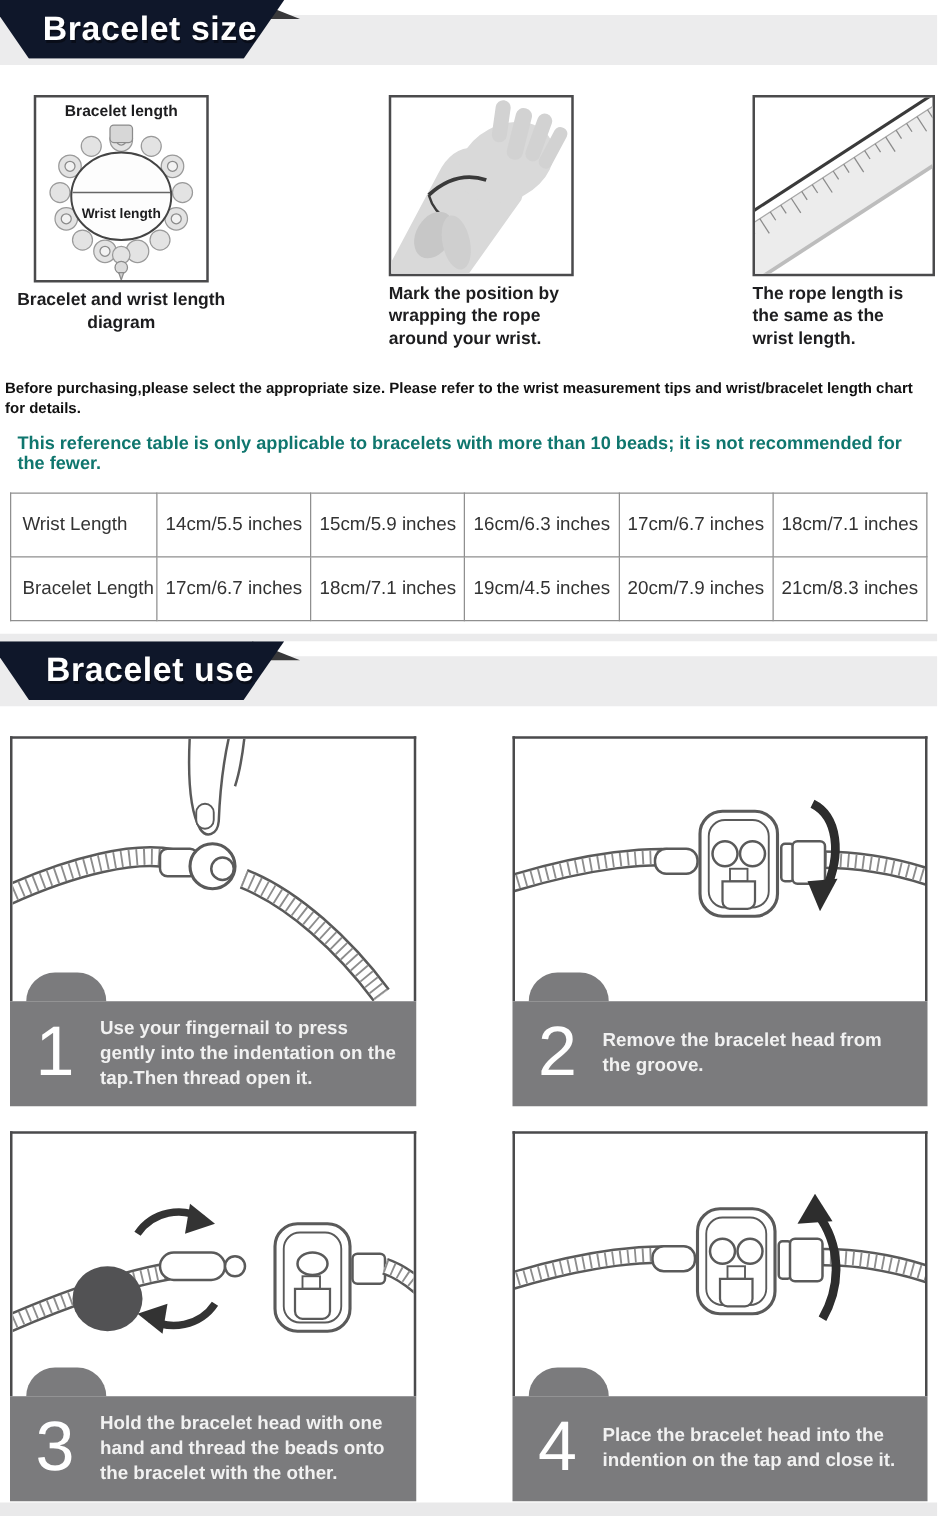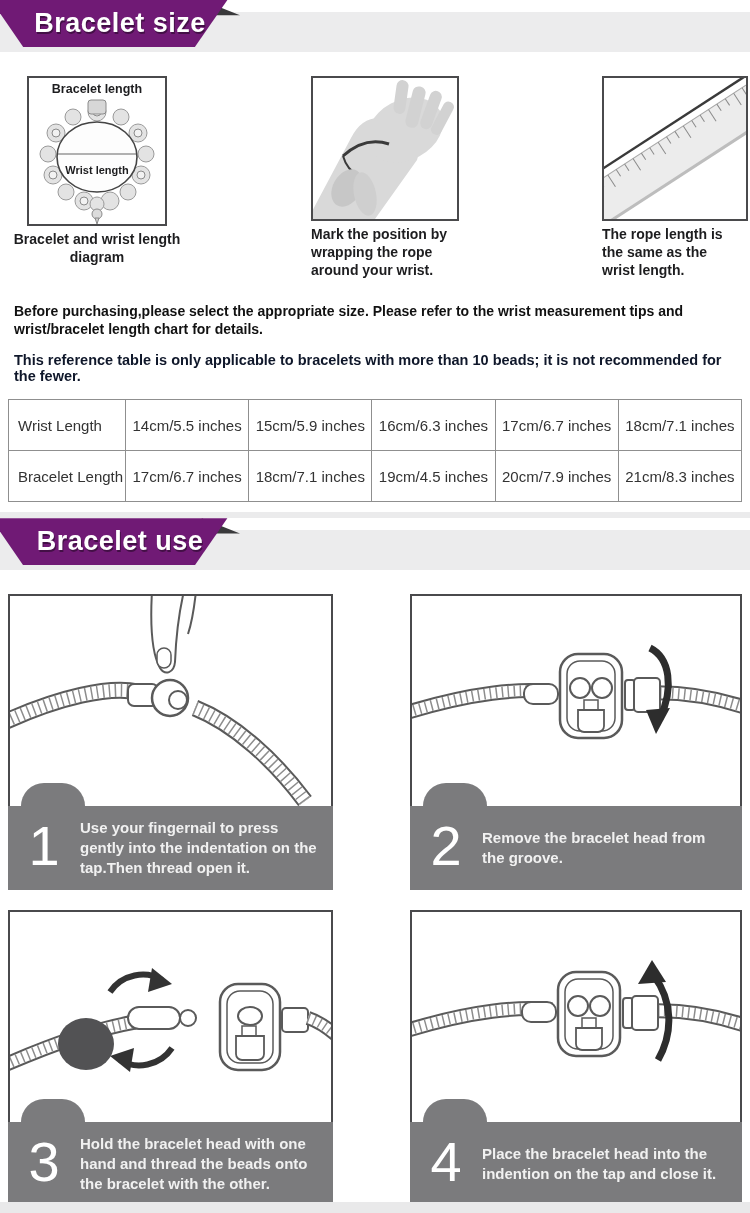--- a/index.html
+++ b/index.html
@@ -5,42 +5,42 @@
   * { box-sizing: border-box; margin: 0; padding: 0; }
   html,body { background:#fff; }
   body { font-family: "Liberation Sans", sans-serif; color:#1d1d1f; }
   .page { position:relative; width:750px; height:1213px; margin:0 auto; background:#fff; overflow:hidden; }
 
   
   .banner-wrap { position:relative; height:52px; }
   .banner-strip { position:absolute; left:0; top:12px; width:100%; height:40px; background:#ececed; }
   .banner-fold { position:absolute; left:0; top:0; width:240px; height:16px;
                  background:#39393b; clip-path:polygon(84% 0, 100% 95%, 87% 95%); }
-  .banner { position:absolute; left:0; top:0; width:232px; height:47px; background:#701a75;
+  .banner { position:absolute; left:0; top:0; width:232px; height:47px; background:#0f172a;
             clip-path:polygon(0 0, 98% 0, 84% 100%, 10% 100%, 0 28%);
             display:flex; align-items:center; justify-content:center; }
   .banner span { color:#fff; font-size:27px; font-weight:bold; letter-spacing:.5px;
                  text-shadow:1px 2px 0 rgba(0,0,0,.4); padding-left:8px; }
 
   
   .steps-row { display:flex; justify-content:space-between; padding:0 8px; margin-top:24px; }
   .m-col { display:flex; flex-direction:column; }
   .m-col1 { width:178px; } .m-col2 { width:172px; } .m-col3 { width:158px; } .m-col4 { width:148px;padding-left:8px; }
   .m-box { border:2px solid #4a4a4c; background:#fff; position:relative; }
   .m-box svg { display:block; }
   .m-cap { font-size:14px; font-weight:bold; line-height:1.3; margin-top:4px; color:#1d1d1f; }
   .cap-center { text-align:center; }
   .m-col1 .m-box { width:140px; height:150px; margin:0 auto; }
   .m-col2 .m-box { width:148px; height:147px; margin:0 auto; }
   .m-col3 .m-box { width:148px; height:145px; }
   .m-col4 .m-box { width:146px; height:145px; }
 
   
-  .note-bold { margin:22px 14px 0 14px; font-size:14px; font-weight:bold; line-height:1.35; color:#111; }
-  .note-red  { margin:13px 14px 0 14px; font-size:14.5px; font-weight:bold; color:#0f172a; }
+  .note-bold { margin:22px 14px 0 4px; font-size:12px; font-weight:bold; line-height:1.35; color:#111; }
+  .note-red  { margin:13px 14px 0 14px; font-size:14.5px; font-weight:bold; color:#0f766e; }
 
   
   table.size-table { border-collapse:collapse; width:734px; margin:15px 8px 0 8px; table-layout:fixed; }
   table.size-table td { border:1px solid #8f8f8f; height:51px; font-size:15px; color:#333; text-align:center; }
   table.size-table td.lbl { text-align:left; padding-left:9px; width:117px; }
 
   
   .divider-bar { margin-top:10px; height:6px; background:#ebebec; width:100%; }
 
   

